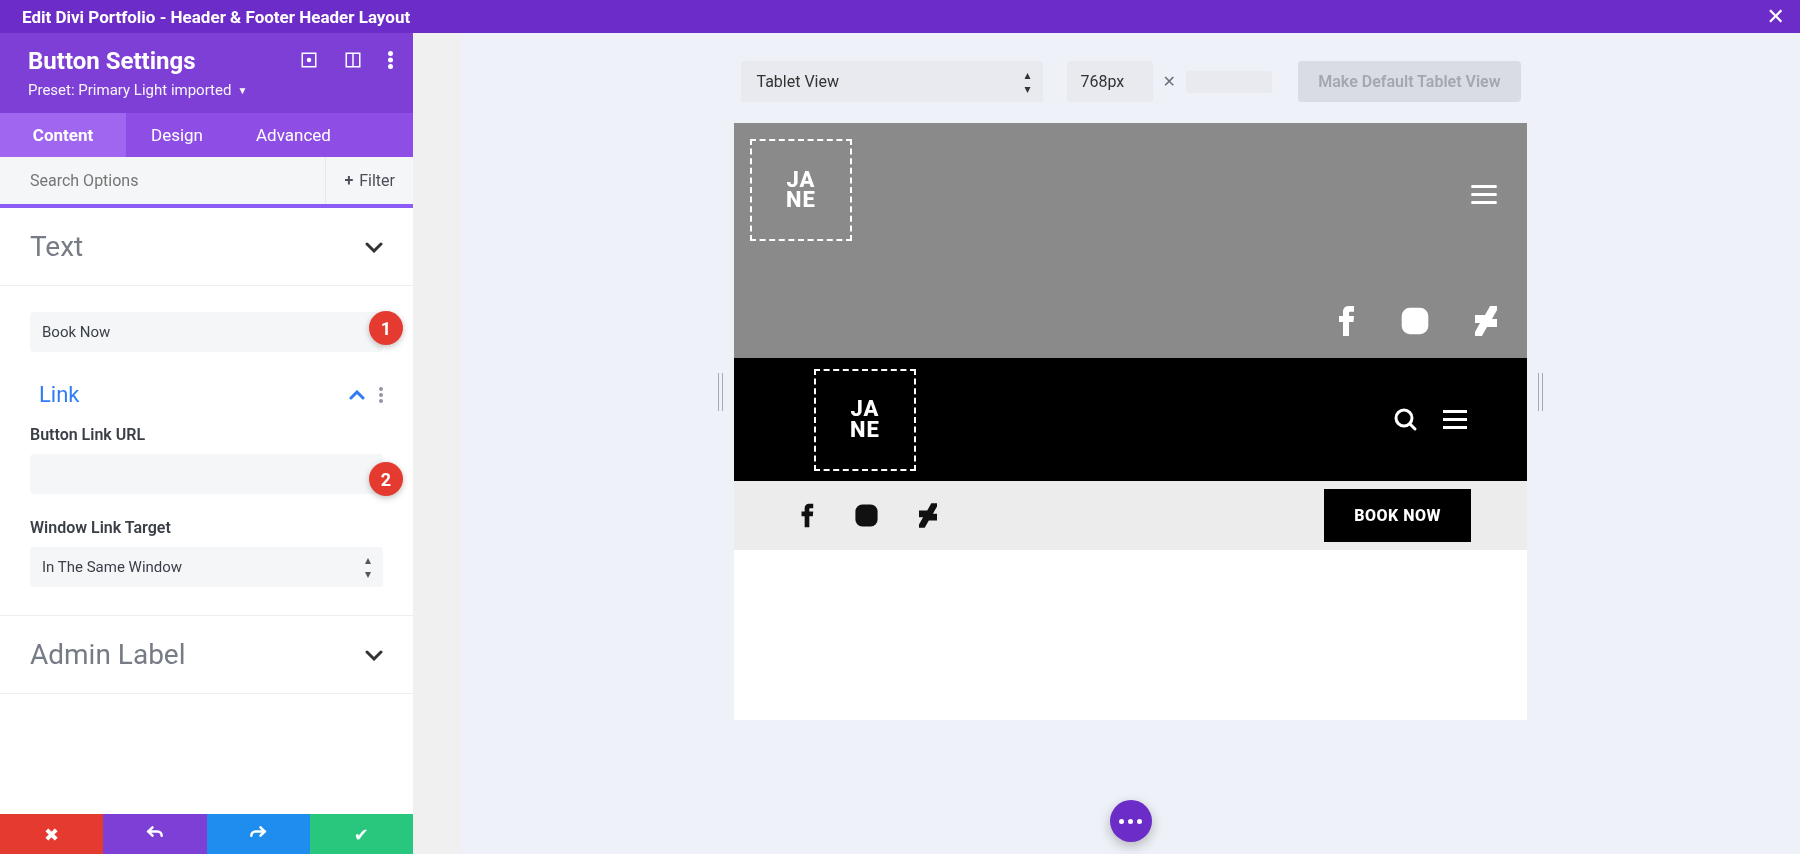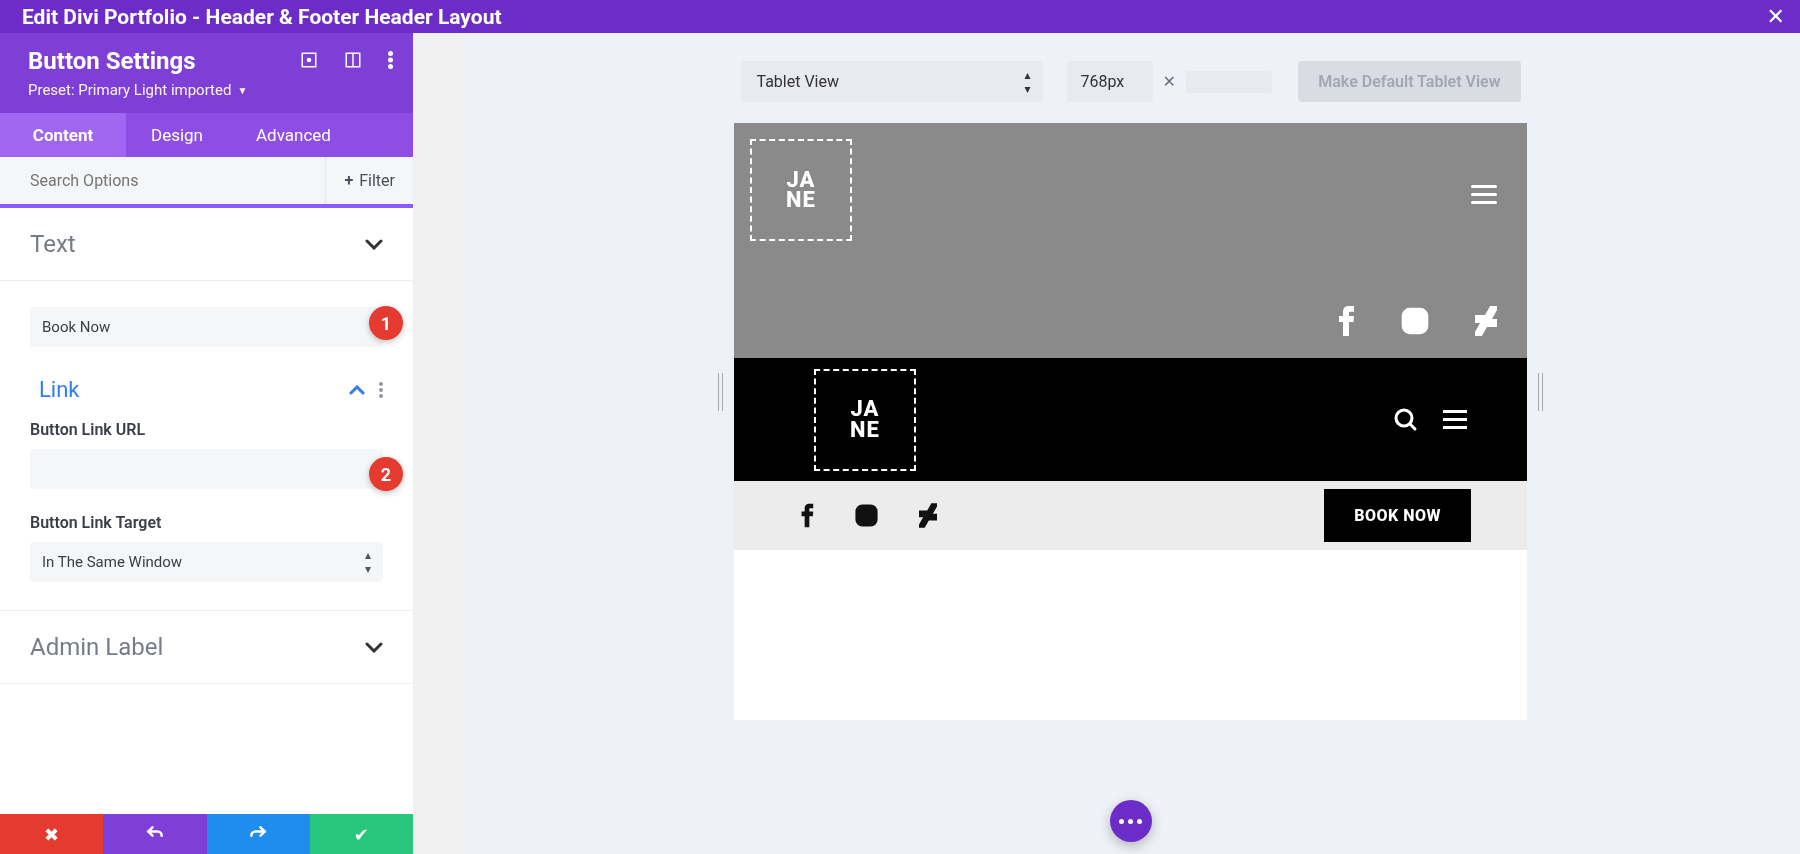--- a/index.html
+++ b/index.html
@@ -1,20 +1,20 @@
 <!DOCTYPE html>
 <html><head>
 <meta charset="utf-8">
 <style>
   * { box-sizing: border-box; margin: 0; padding: 0; font-family: -apple-system, BlinkMacSystemFont, "Segoe UI", Roboto, "Helvetica Neue", Arial, sans-serif; }
   html, body { width: 1800px; height: 854px; overflow: hidden; background: #f0f0f0; }
 
   
   .topbar { background: #6b2cc7; height: 33px; display: flex; align-items: center; justify-content: space-between; padding: 0 15px 0 22px; }
-  .topbar-title { color: #fff; font-size: 21px; font-weight: 700; }
+  .topbar-title { color: #fff; font-size: 17px; font-weight: 700; }
   .topbar-close { color: #fff; font-size: 22px; cursor: pointer; line-height: 1; }
 
   .main { display: flex; height: calc(100% - 33px); gap: 48px; }
 
   
   .sidebar { width: 413px; background: #fff; display: flex; flex-direction: column; position: relative; }
   .sidebar-header { background: #7e3fd6; padding: 14px 28px 14px 28px; position: relative; }
   .sidebar-header h2 { color: #fff; font-size: 24px; font-weight: 700; margin-bottom: 6px; }
   .preset-line { color: rgba(255,255,255,0.95); font-size: 15px; display:flex; align-items:center; gap:6px;}
   .hdr-icons { position: absolute; top: 18px; right: 20px; display:flex; gap:26px; }
@@ -24,21 +24,21 @@
   .tab { padding:12px 0; text-align:center; color:#fff; font-size:17px; cursor:pointer; }
   .tab.content { width: 126px; background:#a166ef; font-weight:700;}
   .tab.design { width: 102px; }
   .tab.advanced { flex:1; text-align:left; padding-left:28px; }
 
   .search-row { display:flex; align-items:center; background:#f5f6f8; border-bottom:4px solid #8b5cf6;}
   .search-row input { flex:1; border:none; background:transparent; padding:14px 16px 14px 30px; font-size:16px; color:#888; outline:none;}
   .filter-btn { border-left:1px solid #e6e8ec; padding:14px 18px; color:#4a4f57; font-size:16px; display:flex; align-items:center; gap:6px; cursor:pointer; }
 
   .section-row { display:flex; align-items:center; justify-content:space-between; padding:22px 30px; border-bottom:1px solid #eee; }
-  .section-row.big .section-title { color:#767c86; font-size:24px; }
+  .section-row.big .section-title { color:#767c86; font-size:28px; }
   .section-title { font-size:22px; }
   .section-title.link { color:#2f7cf6;margin-left:9px; }
   .chevron { color:#333; font-size:18px; }
   .sec-icons { display:flex; gap:14px; align-items:center;}
   .sec-icons .chev-up { color:#2f7cf6; }
   .sec-icons .dots { color:#9097a2; }
 
   .field-block { padding: 18px 30px 6px; position:relative;}
   .field-block label { display:block; color:#3a3f47; font-size:16px; font-weight:600; margin-bottom:10px;}
   .field-input { width:100%; background:#f5f6f8; border:none; border-radius:4px; padding:11px 12px; font-size:15px; color:#3a3f47; outline:none;}
@@ -194,21 +194,21 @@
 
     <div class="field-block" style="padding-top:0;">
       <label>Button Link URL</label>
       <div class="callout-wrap">
         <input class="field-input" value="" style="">
         <div class="callout co2">2</div>
       </div>
     </div>
 
     <div class="field-block" style="padding-top:18px; padding-bottom:28px; border-bottom:1px solid #eee;">
-      <label>Button Link Target</label>
+      <label>Window Link Target</label>
       <div class="select-wrap">
         <input class="field-input" readonly="" value="In The Same Window" style="">
         <span class="updown">▴<br>▾</span>
       </div>
     </div>
 
     <div class="section-row big">
       <span class="section-title">Admin Label</span>
       <span class="chevron">
         <svg width="18" height="12" viewBox="0 0 18 12" fill="none" stroke="#333" stroke-width="3" stroke-linecap="round">

